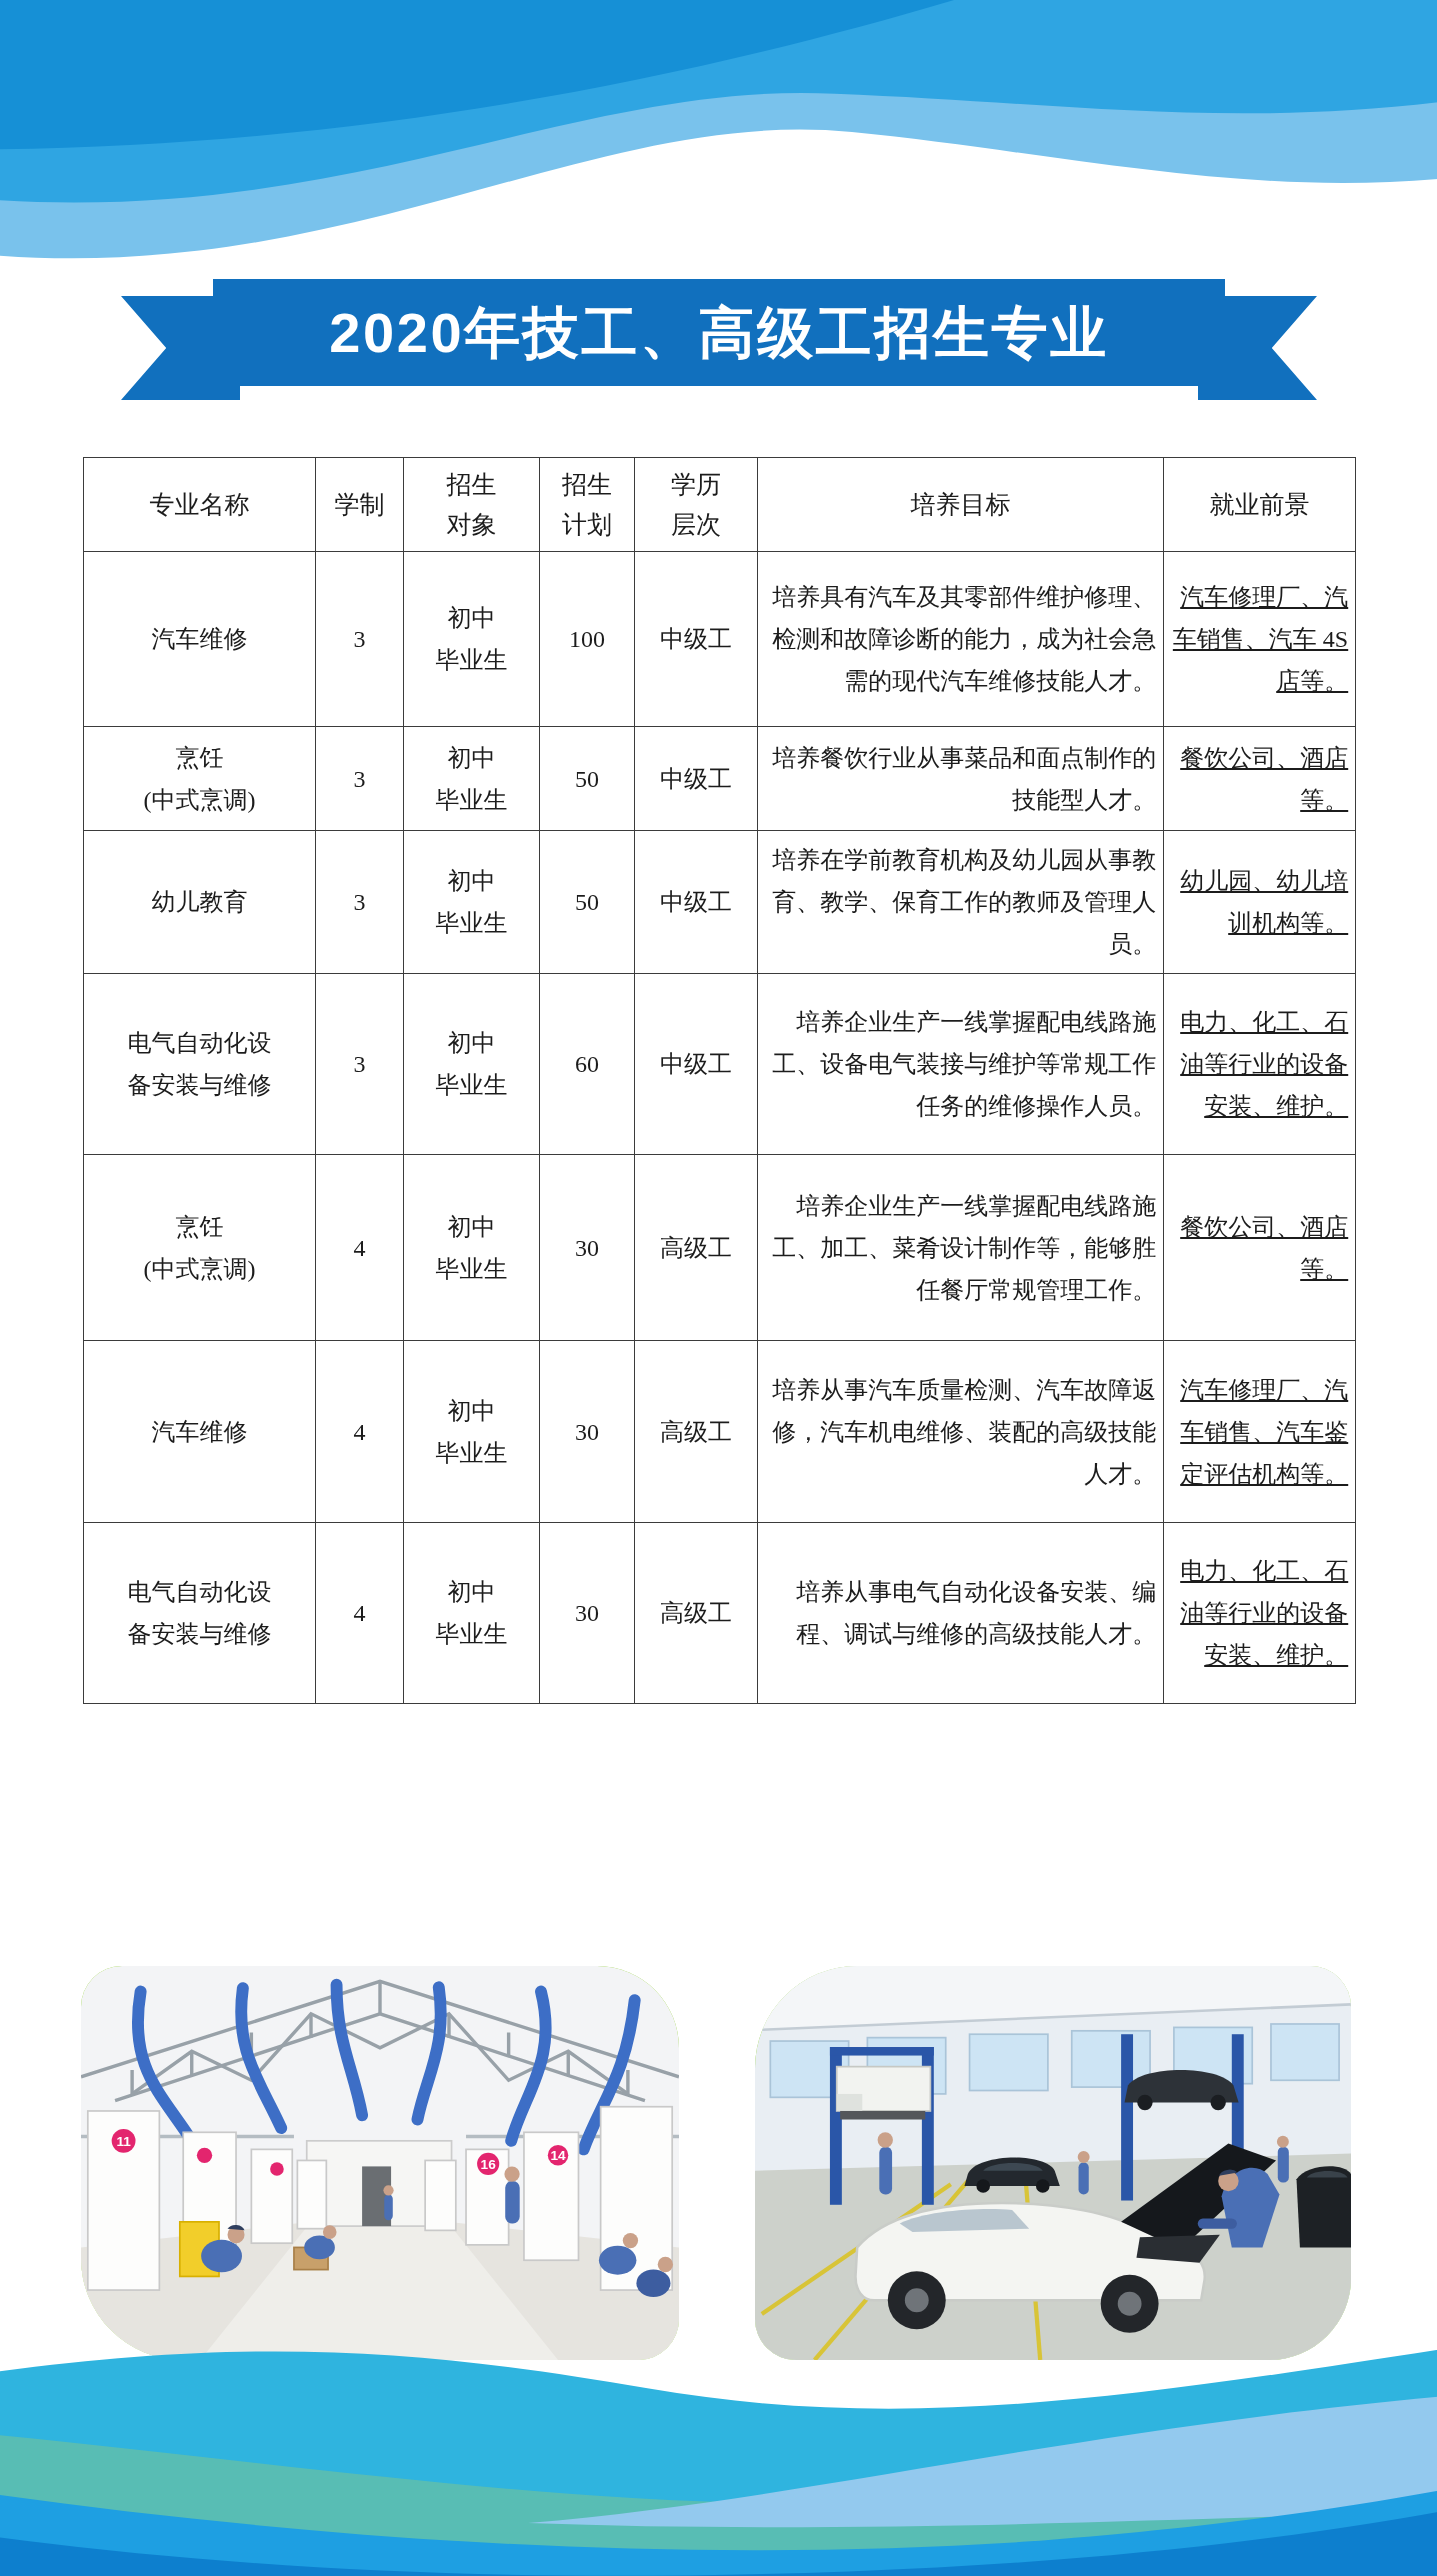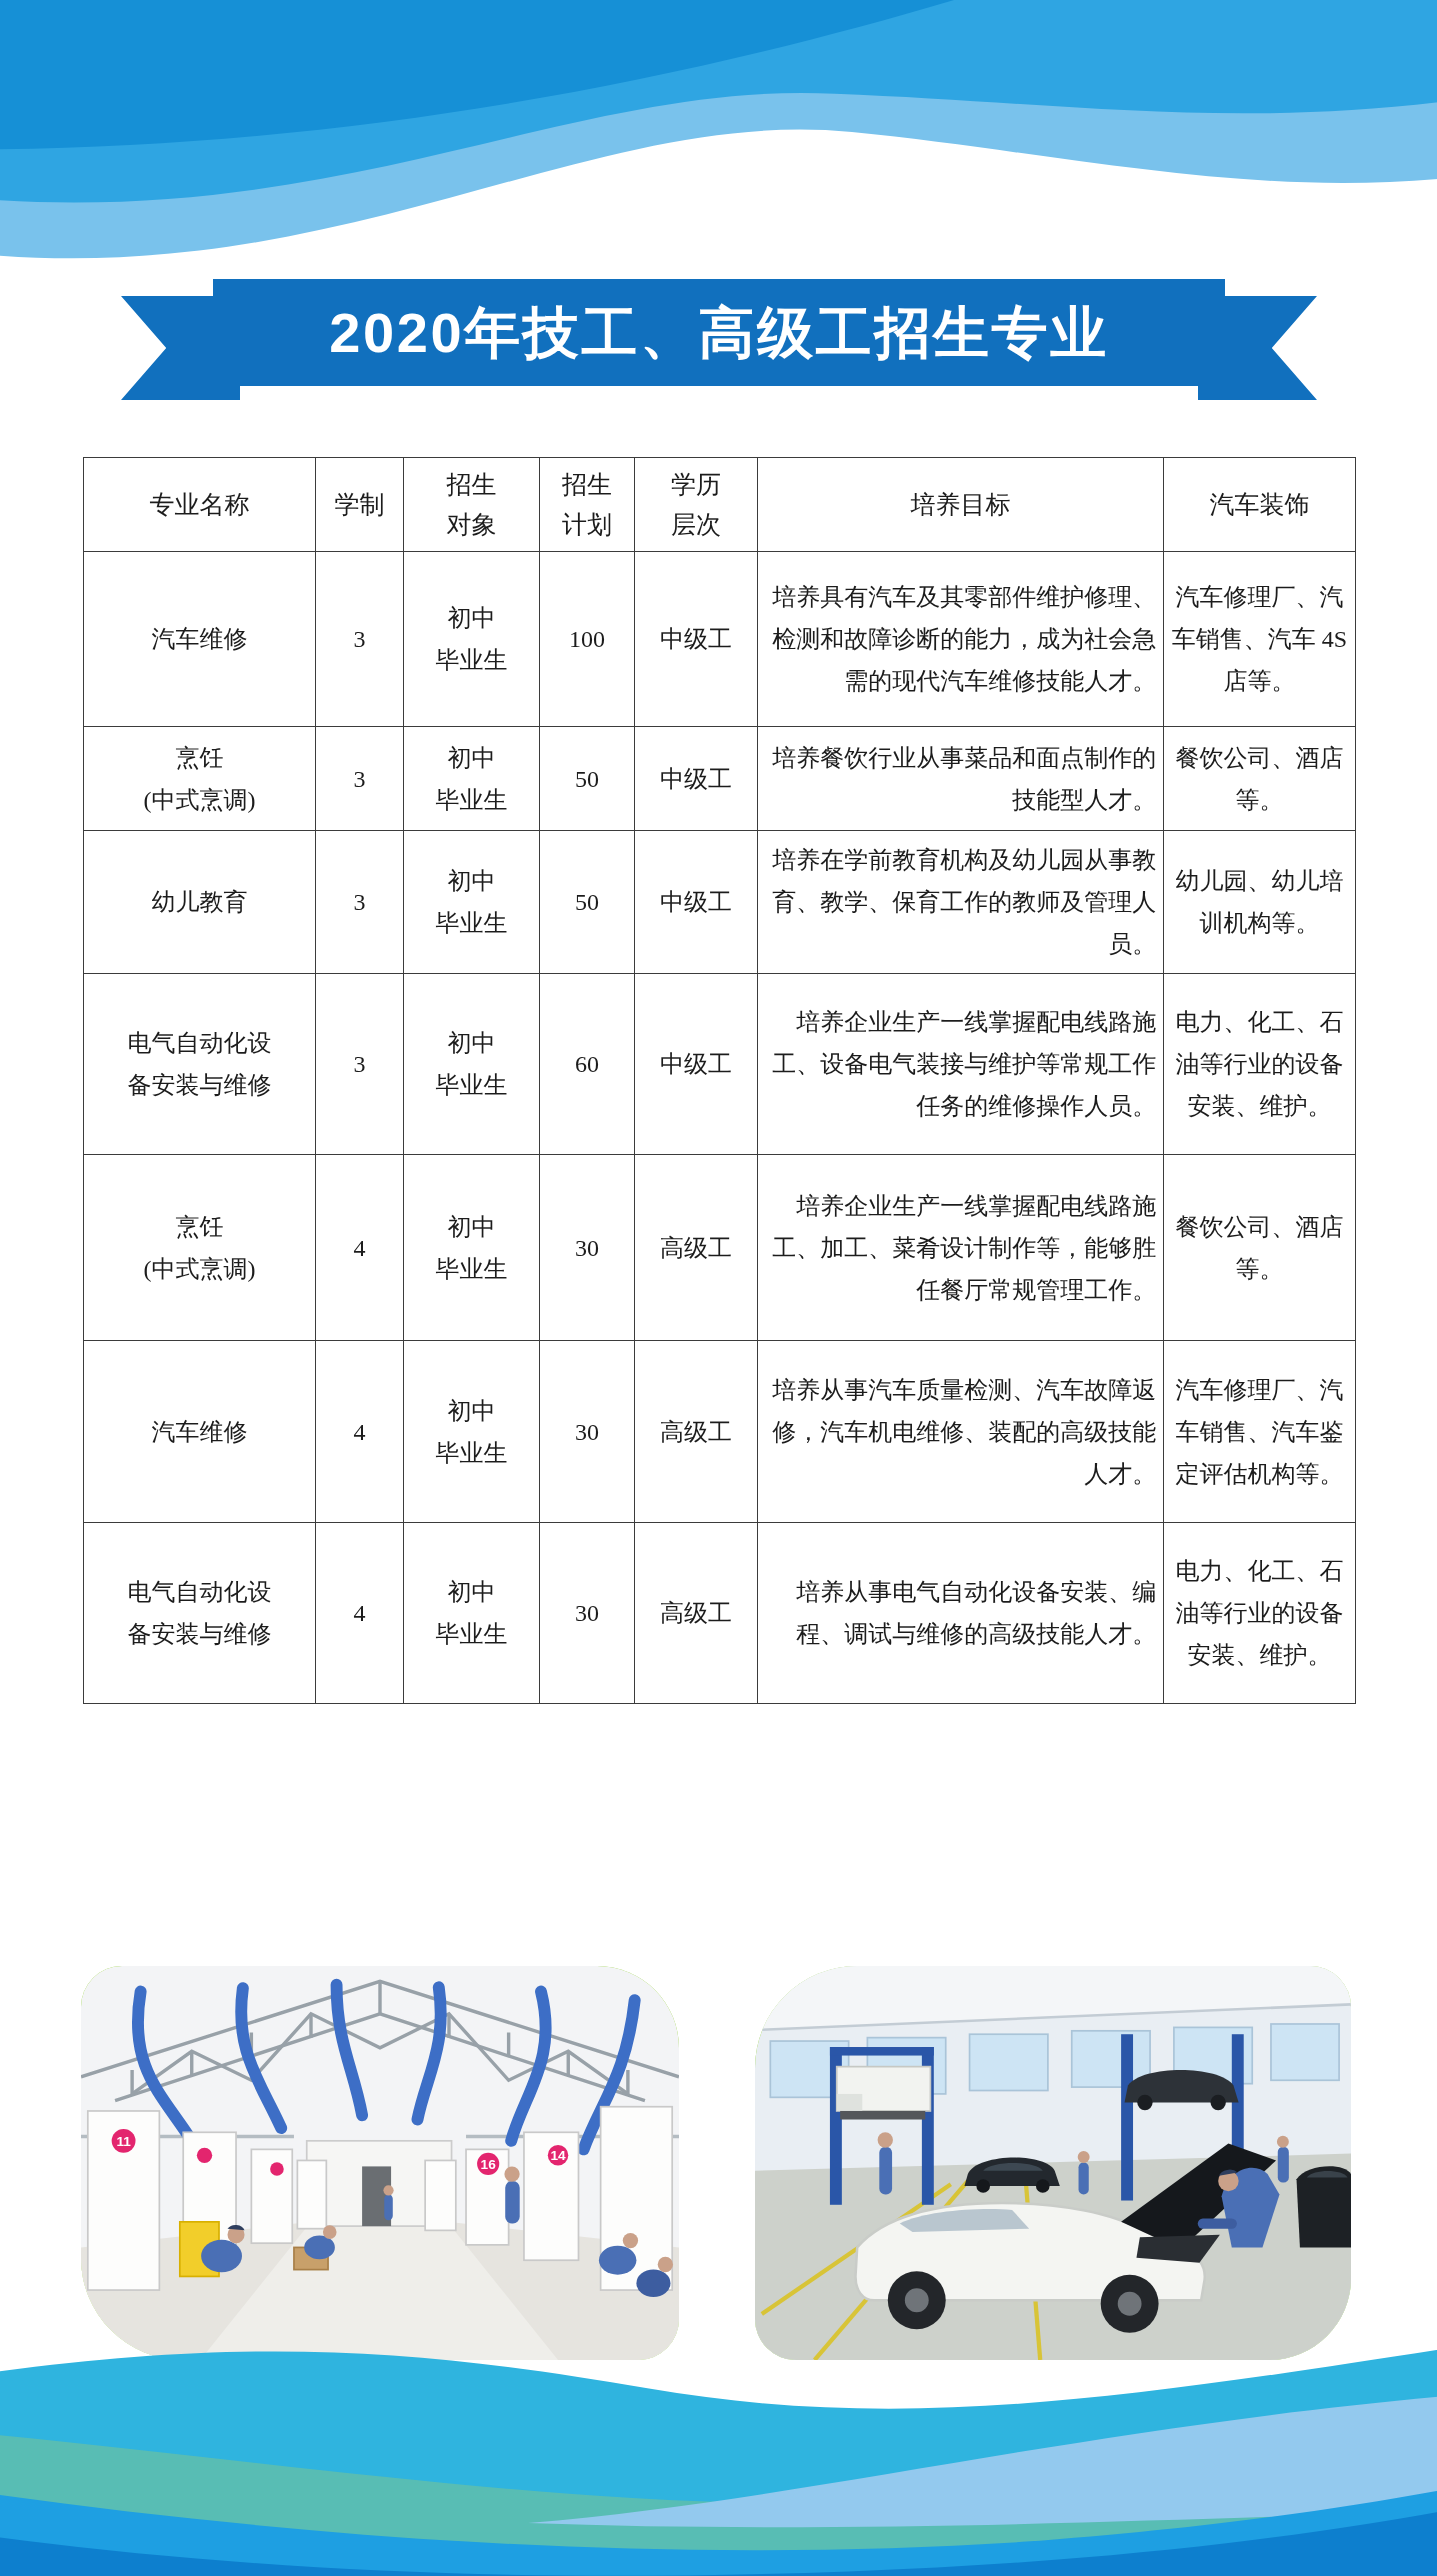--- a/index.html
+++ b/index.html
@@ -29,21 +29,21 @@
   .tbl-wrap{position:absolute;left:83px;top:457px;width:1271px;}
   table.adm{border-collapse:collapse;table-layout:fixed;width:1271px;}
   table.adm td,table.adm th{
     border:1.7px solid #3b3b3b;vertical-align:middle;
     font-weight:normal;font-size:24px;line-height:1.75;
     padding:5.1px 6.8px;box-sizing:border-box;background:#fff;
   }
   table.adm th{font-size:25px;text-align:center;white-space:pre-line;line-height:1.6;}
   .c-center{text-align:center;white-space:pre-line;}
   .c-obj{text-align:right;padding:8.5px 13.6px;line-height:1.72;}
-  .c-pro{text-align:center;padding:8.5px 12px;line-height:1.95;}
+  .c-pro{text-align:right;padding:8.5px 12px;line-height:1.95;text-decoration:underline;}
   tr.hr0{height:94px;} tr.r0{height:175px;} tr.r1{height:104px;} tr.r2{height:167px;}
   tr.r3{height:143px;} tr.r4{height:181px;} tr.r5{height:186px;} tr.r6{height:182px;} tr.r7{height:181px;}
 
   
   .photo{position:absolute;top:1966px;height:394px;overflow:hidden;background:#84cc16;}
   .photo svg{display:block;width:100%;height:100%;}
   .photo.left{left:81px;width:598px;border-radius:41px 82px 41px 102px;}
   .photo.right{left:755px;width:596px;border-radius:102px 41px 82px 41px;}
 </style>
 </head>
@@ -78,21 +78,21 @@
         <tr class="hr0">
           <th>专业名称</th>
           <th>学制</th>
           <th>招生
 对象</th>
           <th>招生
 计划</th>
           <th>学历
 层次</th>
           <th>培养目标</th>
-          <th>汽车装饰</th>
+          <th>就业前景</th>
         </tr>
       </thead>
       <tbody>
         <tr class="r0">
           <td class="c-center">汽车维修</td>
           <td class="c-center">3</td>
           <td class="c-center">初中
 毕业生</td>
           <td class="c-center">100</td>
           <td class="c-center">中级工</td>

